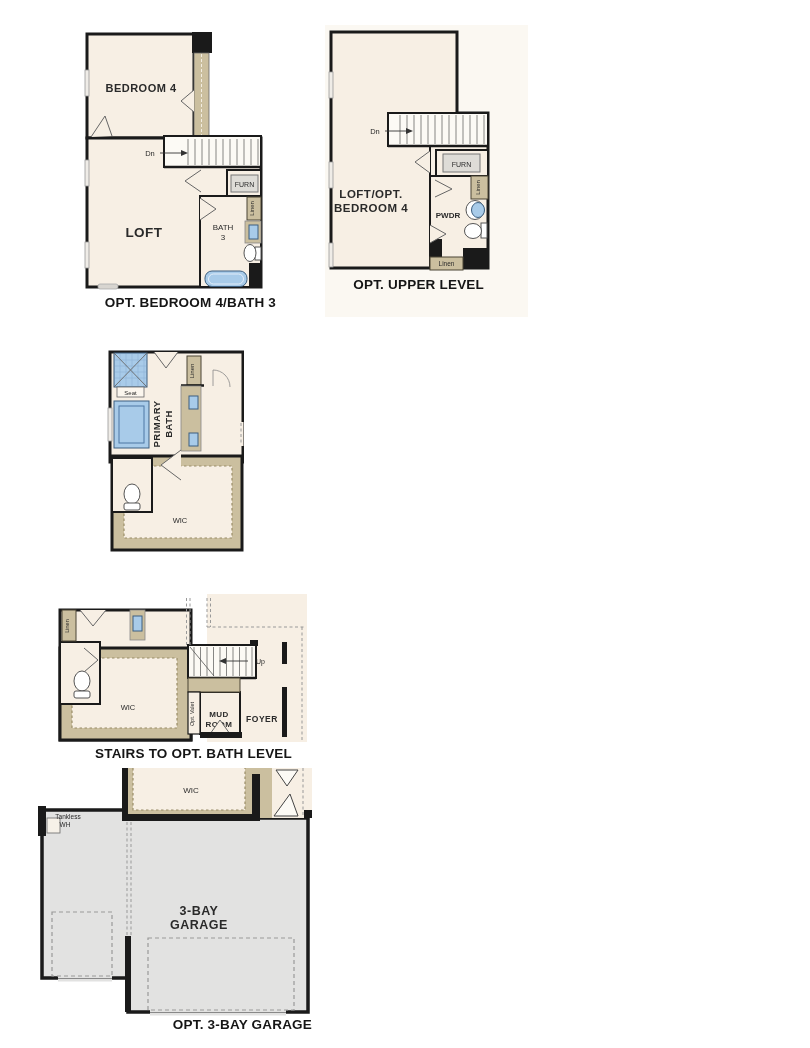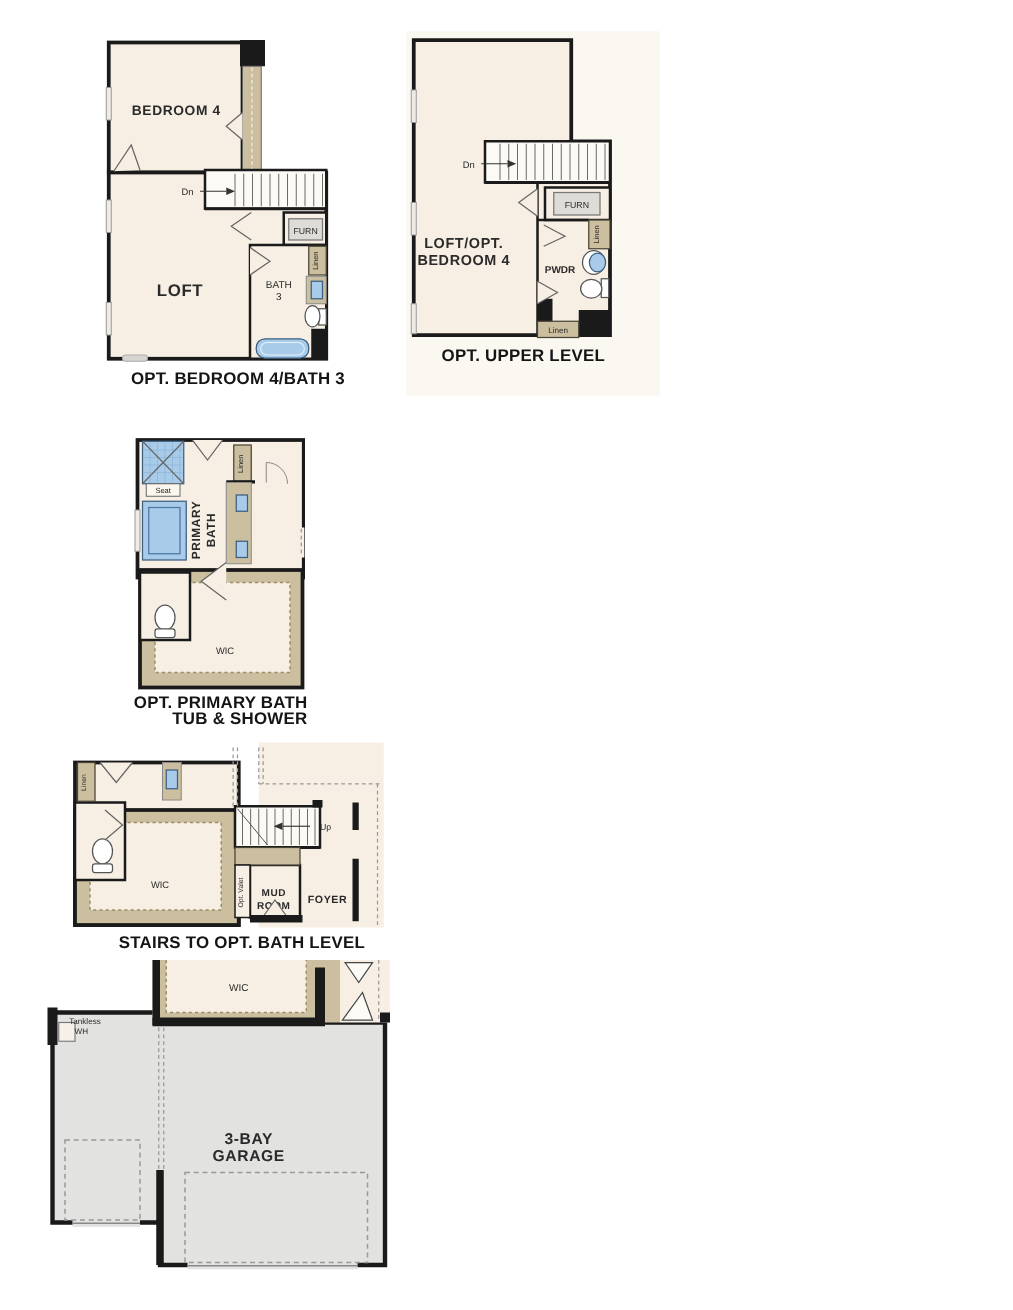--- a/index.html
+++ b/index.html
@@ -169,24 +169,20 @@
     </g>
     <g>
       <rect class="room2" x="8" y="110" width="40" height="54"></rect>
       <ellipse class="fix" cx="28" cy="146" rx="8" ry="10"></ellipse>
       <rect class="fix" x="20" y="155" width="16" height="7" rx="2"></rect>
     </g>
     <path class="door" d="M77,102 L57,117 L77,132"></path>
     <text class="big" x="56" y="76" font-size="9.5" letter-spacing="1" text-anchor="middle" transform="rotate(-90 56 76)">PRIMARY</text>
     <text class="big" x="68" y="76" font-size="9.5" letter-spacing="1" text-anchor="middle" transform="rotate(-90 68 76)">BATH</text>
   </svg>
-  <div class="caption" style="left:104px;top:555px;width:142px;">
-    <div>OPT. PRIMARY BATH</div>
-    <div>TUB &amp; SHOWER</div>
-  </div>
 
   <svg class="plan" style="left:56px;top:592px;" width="252" height="152" viewBox="0 0 252 152">
     <rect x="151" y="2" width="100" height="148" fill="#F7EFE4"></rect>
     <rect class="room" x="4" y="18" width="131" height="130"></rect>
     <g>
       <rect class="tanb" x="4" y="56" width="131" height="92"></rect>
       <rect class="wicdash" x="16" y="66" width="105" height="70"></rect>
       <text x="72" y="118" font-size="7.5" text-anchor="middle">WIC</text>
     </g>
     <g>
@@ -268,14 +264,15 @@
     </g>
     <g>
       <rect class="blk" x="2" y="40" width="8" height="30"></rect>
       <rect x="11" y="52" width="13" height="15" fill="#F6F1E8" stroke="#777" stroke-width=".9"></rect>
       <text x="32" y="53" font-size="6.5" text-anchor="middle">Tankless</text>
       <text x="29" y="61" font-size="6.5" text-anchor="middle">WH</text>
     </g>
     <text class="big" x="163" y="149" font-size="12.5" text-anchor="middle">3-BAY</text>
     <text class="big" x="163" y="163" font-size="12.5" text-anchor="middle">GARAGE</text>
   </svg>
+  <div class="caption" style="left:36px;top:1018px;width:276px;">OPT. 3-BAY GARAGE</div>
 
 </div>
 
 </body></html>

